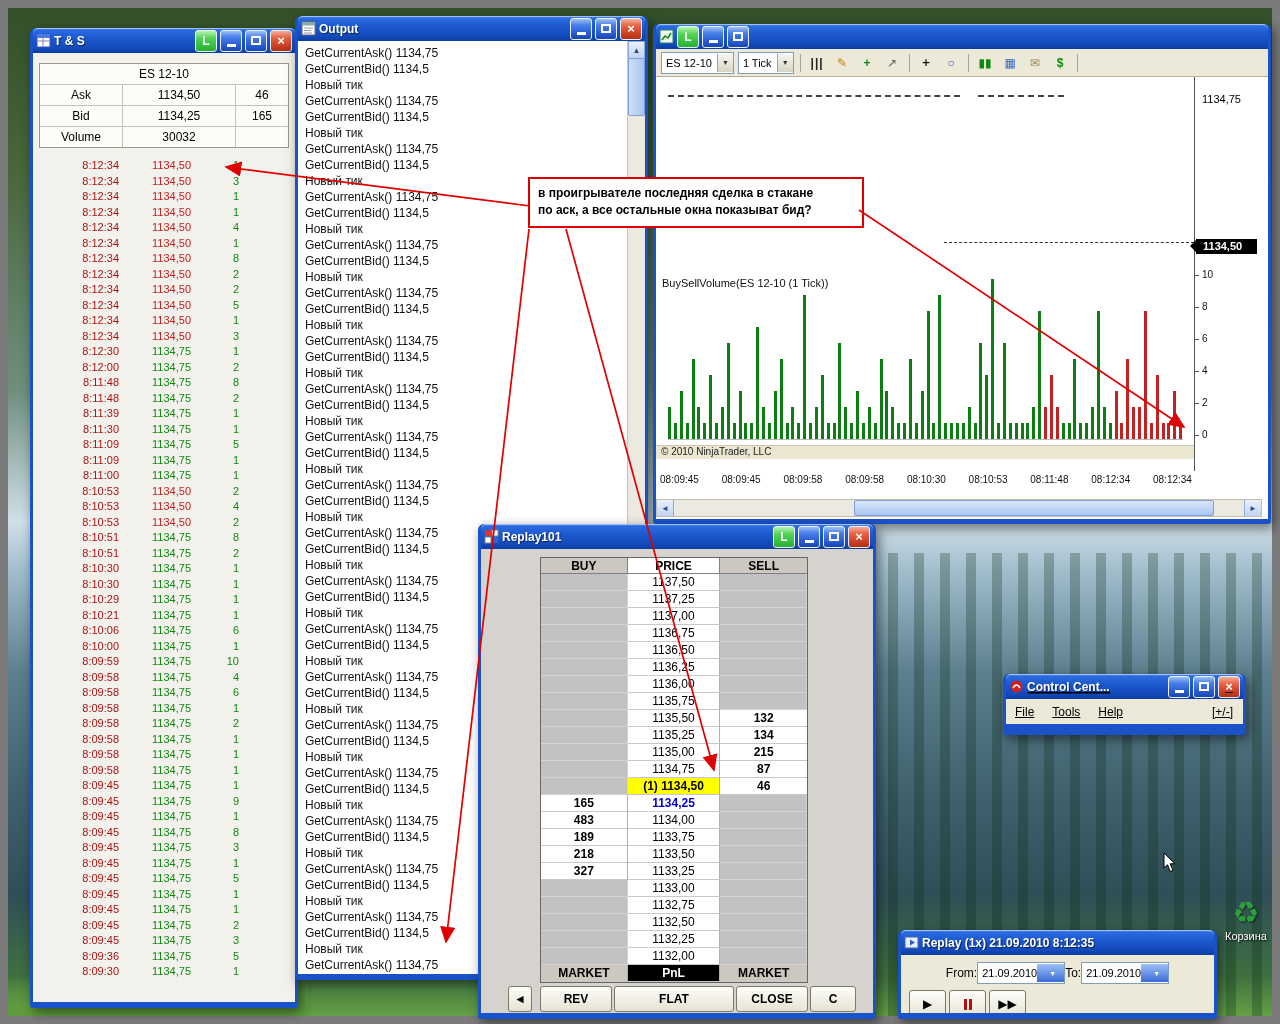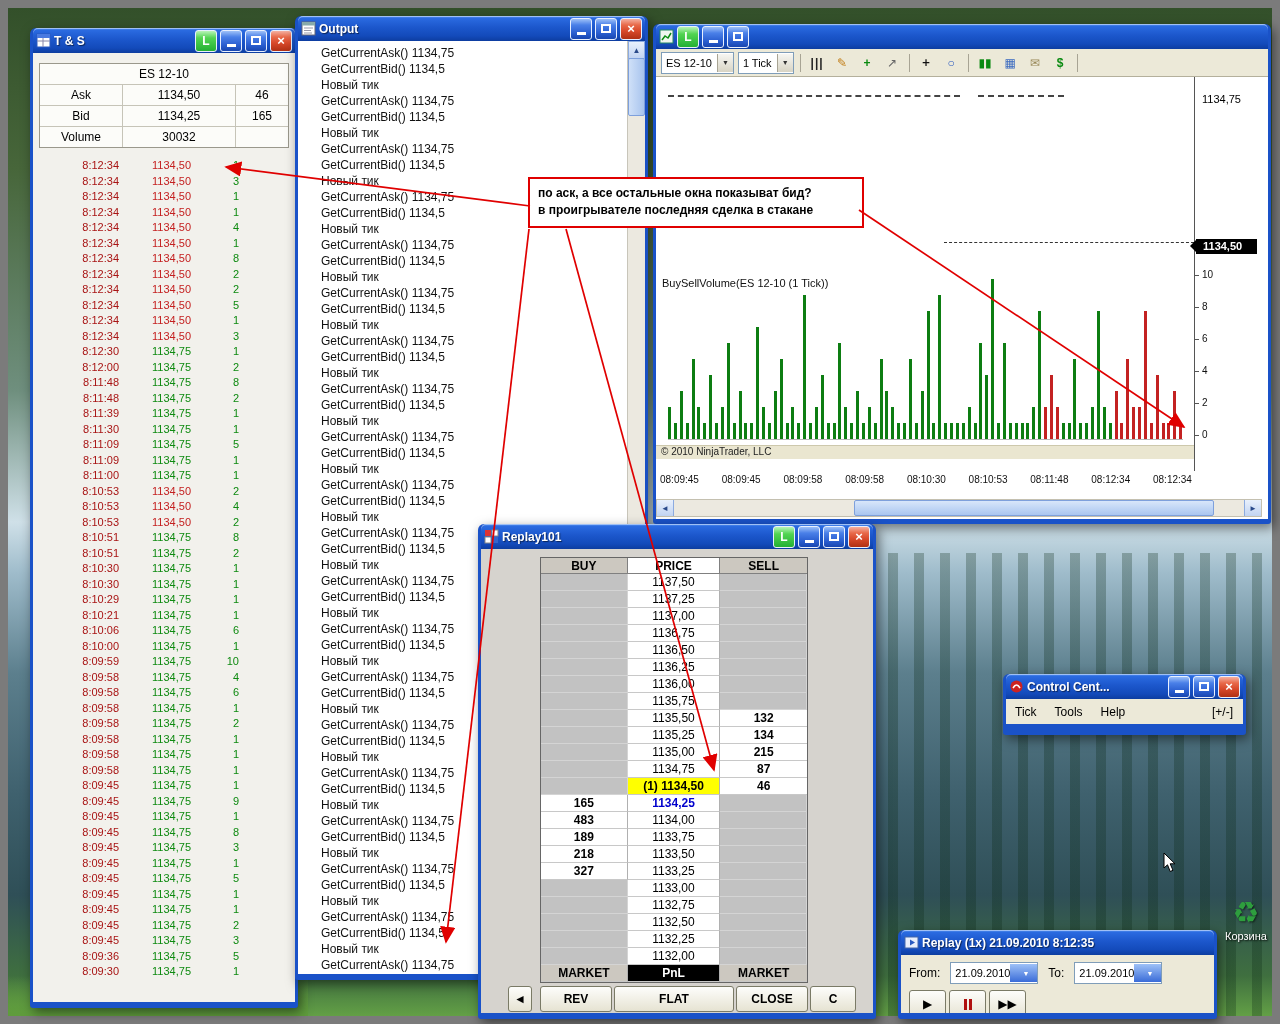--- a/index.html
+++ b/index.html
@@ -41,21 +41,21 @@
   .c-t{width:70px;text-align:right;color:#a81414;}
   .c-p{width:72px;text-align:right;}
   .c-p.r{color:#c42020;}
   .c-p.g{color:#0e8a10;}
   .c-s{width:48px;text-align:right;color:#0e8a10;}
 
   
   #outputw{left:295px;top:16px;width:347px;height:961px;z-index:10;}
   #outputw .wbody{height:933px;background:#fff;}
   #output-lines{position:absolute;left:0;top:0;right:17px;bottom:0;padding:4px 2px 0 7px;font-size:12px;color:#111;overflow:hidden;}
-  .oline{height:16px;line-height:16px;white-space:nowrap;margin-left:16px;}
+  .oline{height:16px;line-height:16px;white-space:nowrap;}
   .vscroll{position:absolute;right:0;top:0;bottom:0;width:17px;background:#ece9e0;border-left:1px solid #c8c5ba;}
   .sbtn{height:16px;background:linear-gradient(180deg,#e8f0fc,#c2d4f2);border:1px solid #8cabe0;color:#2a4a8a;font-size:8px;display:flex;align-items:center;justify-content:center;}
   .sbtn.bottom{position:absolute;bottom:0;left:0;right:0;}
   .sthumb{position:absolute;top:17px;left:0;right:0;height:56px;background:linear-gradient(90deg,#cfe0f8,#a8c4ee);border:1px solid #7ea0dc;border-radius:2px;}
 
   
   #chartw{left:653px;top:24px;width:612px;height:497px;z-index:10;}
   .ctoolbar{height:27px;background:#ece9d8;border-bottom:1px solid #b4b09c;display:flex;align-items:center;gap:4px;padding:0 5px;}
   .combo{height:20px;background:#fff;border:1px solid #7f9db9;display:flex;align-items:center;font-size:11px;color:#000;padding-left:4px;}
   .combo .dd{margin-left:5px;width:15px;height:18px;display:flex;align-items:center;justify-content:center;background:linear-gradient(180deg,#f6f6f2,#d8d4c4);border-left:1px solid #a8a494;font-size:7px;color:#333;}
@@ -97,29 +97,29 @@
   .dcell.emp{background:#c2c2c2;border-bottom:1px solid #d4d4d4;border-right:1px solid #d4d4d4;}
   .dcell.val{background:#fff;font-weight:bold;}
   .dcell.price.y{background:#ffff00;font-weight:bold;}
   .dcell.price.b{color:#0000cc;font-weight:bold;}
   .dfoot{display:flex;height:17px;font-weight:bold;}
   .dfoot .dcell{background:#ccc8c0;}
   .dfoot .dcell.pnl{background:#000;color:#fff;}
   .xpbtn{position:absolute;height:26px;background:linear-gradient(180deg,#fdfdfb,#e6e3d2);border:1px solid #7a7a66;border-radius:3px;display:flex;align-items:center;justify-content:center;font-size:12px;font-weight:bold;color:#000;box-sizing:border-box;}
 
   
-  #ccw{left:1003px;top:674px;width:237px;height:58px;z-index:22;}
+  #ccw{left:1003px;top:674px;width:237px;height:58px;z-index:22;text-decoration:underline;}
   #ccw .wbody{height:25px;background:#ece9d8;display:flex;align-items:center;font-size:12px;color:#000;}
   .mitem{padding:0 9px;}
   .mplus{margin-left:auto;padding:0 10px;}
 
   
   #repw{left:898px;top:930px;width:313px;height:86px;z-index:25;}
   #repw .wbody{height:58px;background:#ece9d8;font-size:12px;color:#000;}
-  .reprow{display:flex;align-items:center;gap:10px;padding:7px 8px 0;}
+  .reprow{display:flex;align-items:center;gap:0;padding:7px 8px 0;justify-content:center;}
   .dcombo{height:20px;width:86px;background:#fff;border:1px solid #7f9db9;display:flex;align-items:center;font-size:11px;}
   .dcombo span{flex:1;padding-left:4px;}
   .dcombo .dd{width:16px;height:18px;background:linear-gradient(180deg,#9ec1f7,#3a6cd8);color:#fff;font-size:7px;display:flex;align-items:center;justify-content:center;}
   .pbrow{display:flex;gap:3px;padding:6px 0 0 8px;}
   .pbtn{width:35px;height:26px;background:linear-gradient(180deg,#fdfdfb,#e6e3d2);border:1px solid #7a7a66;border-radius:3px;display:flex;align-items:center;justify-content:center;font-size:12px;color:#000;}
   .pbtn .pause{display:flex;gap:2px;}
   .pbtn .pause i{width:3px;height:11px;background:#b01010;}
 
   
   #notebox{position:absolute;left:528px;top:177px;width:316px;z-index:30;background:#fff;border:2px solid #e00000;padding:6px 8px;font-size:12px;font-weight:bold;color:#000;line-height:1.45;}
@@ -875,21 +875,21 @@
         <span class="g-min"></span>
       </span>
     <span class="tbtn blue">
         <span class="g-max"></span>
       </span>
     <span class="tbtn red">
         <span class="g-x">×</span>
       </span>
   </div>
   <div class="wbody">
-    <span class="mitem">Tick</span>
+    <span class="mitem">File</span>
     <span class="mitem">Tools</span>
     <span class="mitem">Help</span>
     <span class="mplus">[+/-]</span>
   </div>
 </div>
 
 <div class="win" id="repw">
   <div class="tbar">
     <svg class="wicon" viewBox="0 0 15 15">
         <rect x="1" y="2" width="13" height="11" fill="#e8eefc" stroke="#46a"></rect>
@@ -917,22 +917,22 @@
             <i></i>
             <i></i>
           </span>
         </span>
       <span class="pbtn">▶▶</span>
     </div>
   </div>
 </div>
 
 <div id="notebox">
+  <div>в проигрывателе последняя сделка в стакане</div>
   <div>по аск, а все остальные окна показыват бид?</div>
-  <div>в проигрывателе последняя сделка в стакане</div>
 </div>
 
 <svg id="arrows">
   <defs>
     <marker id="arr" markerWidth="11" markerHeight="9" refX="9" refY="4.5" orient="auto">
       <path d="M0,0 L10,4.5 L0,9 z" fill="#e00000"></path>
     </marker>
   </defs>
   <line x1="530" y1="206" x2="226" y2="167" stroke="#e00000" stroke-width="1.7" marker-end="url(#arr)"></line>
   <line x1="529" y1="229" x2="446" y2="942" stroke="#e00000" stroke-width="1.7" marker-end="url(#arr)"></line>

